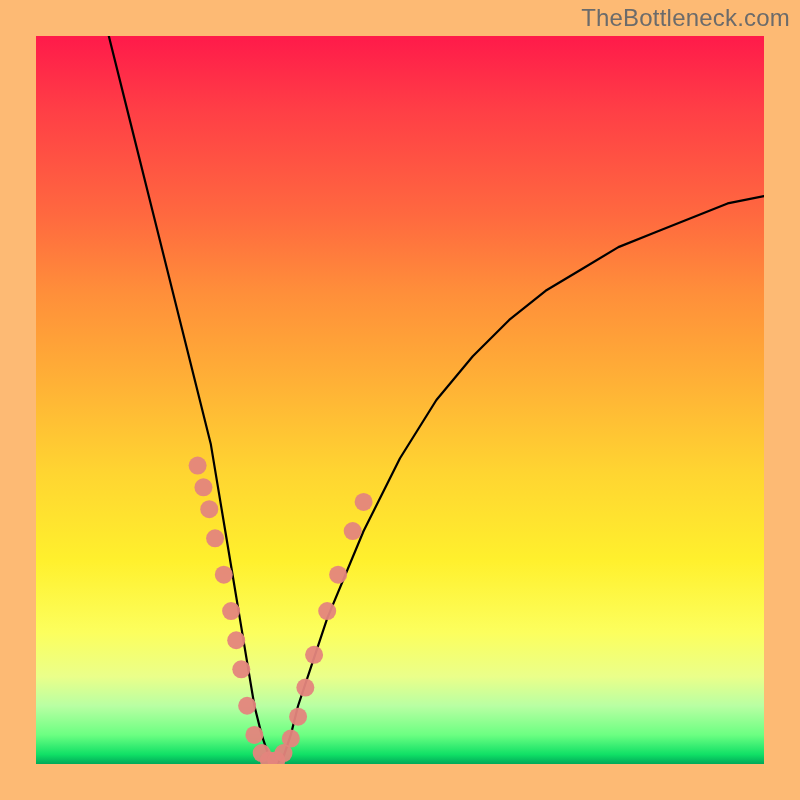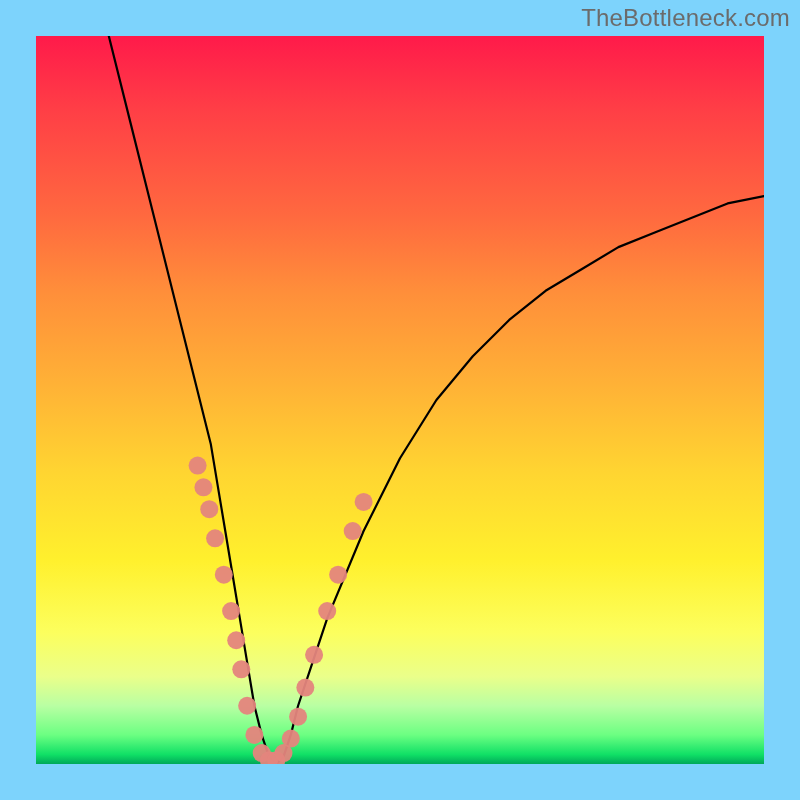--- a/index.html
+++ b/index.html
@@ -8,21 +8,21 @@
     width: 800px;
     height: 800px;
     overflow: hidden;
     background: #000;
     font-family: Arial, Helvetica, sans-serif;
   }
   .frame {
     position: relative;
     width: 800px;
     height: 800px;
-    background: #7dd3fc;
+    background: #fdba74;
   }
   .watermark {
     position: absolute;
     top: 4px;
     right: 10px;
     color: #6b6b6b;
     font-size: 24px;
     font-weight: 400;
     letter-spacing: 0.2px;
     z-index: 10;

